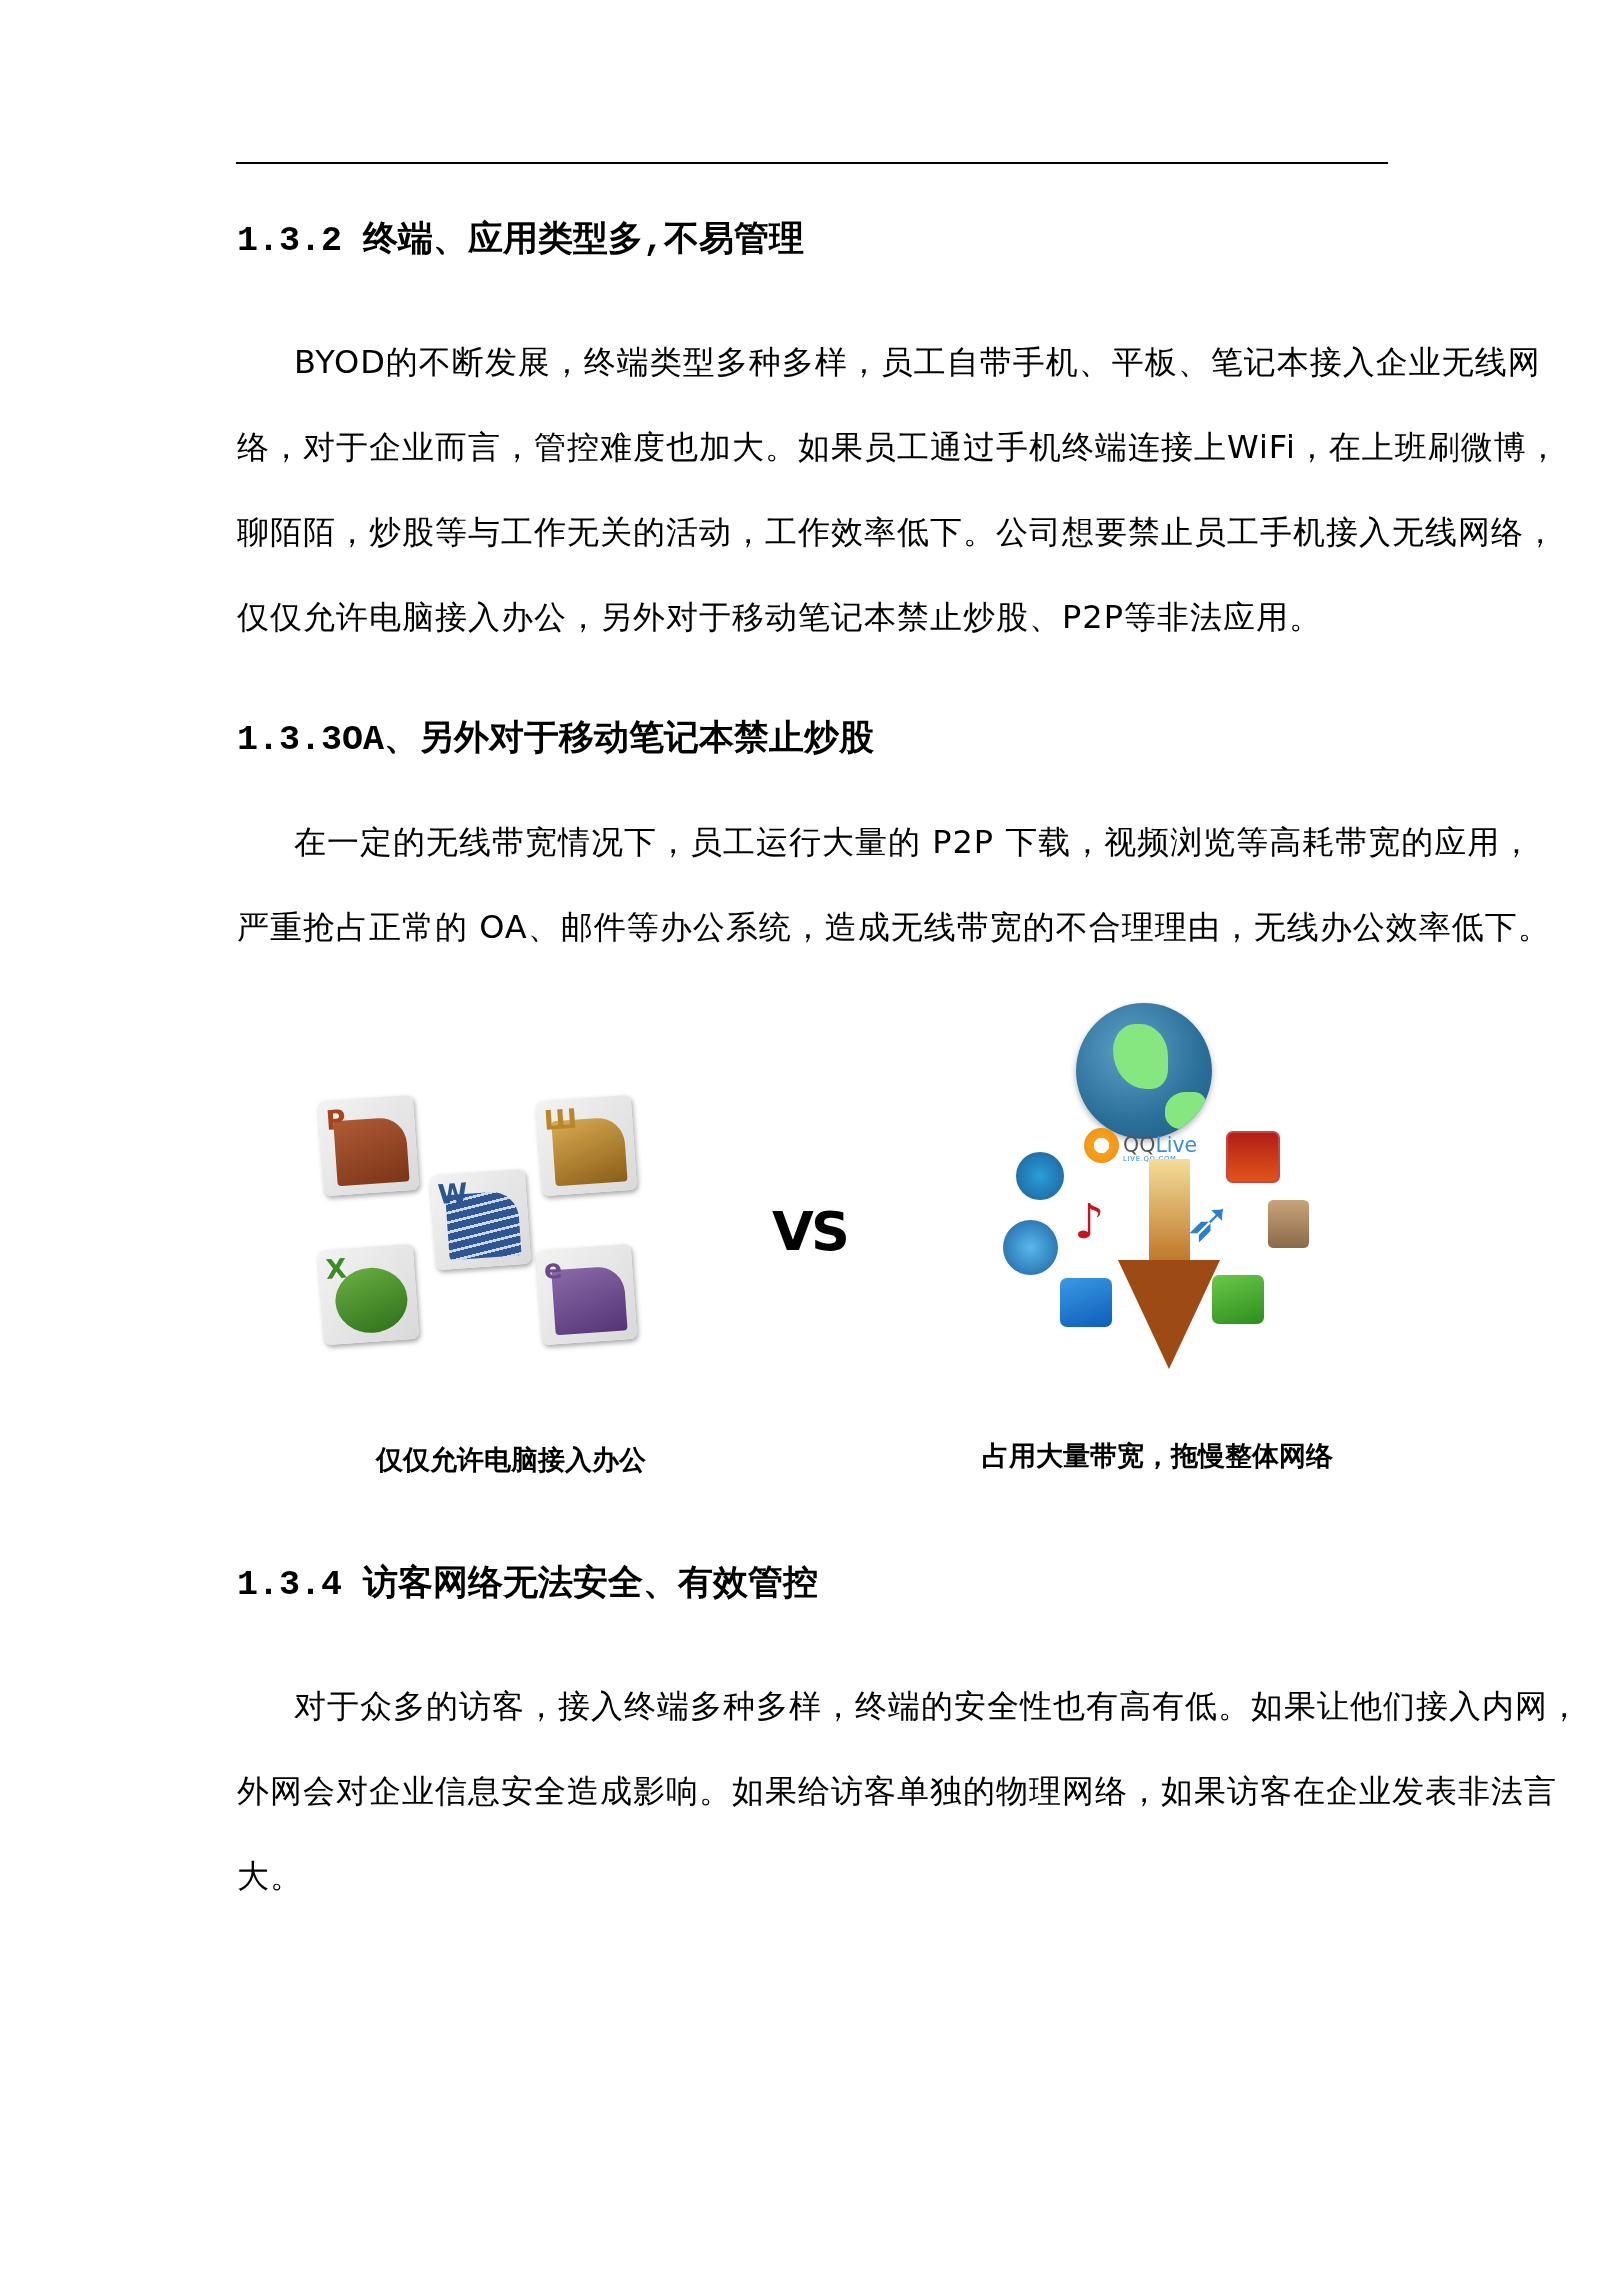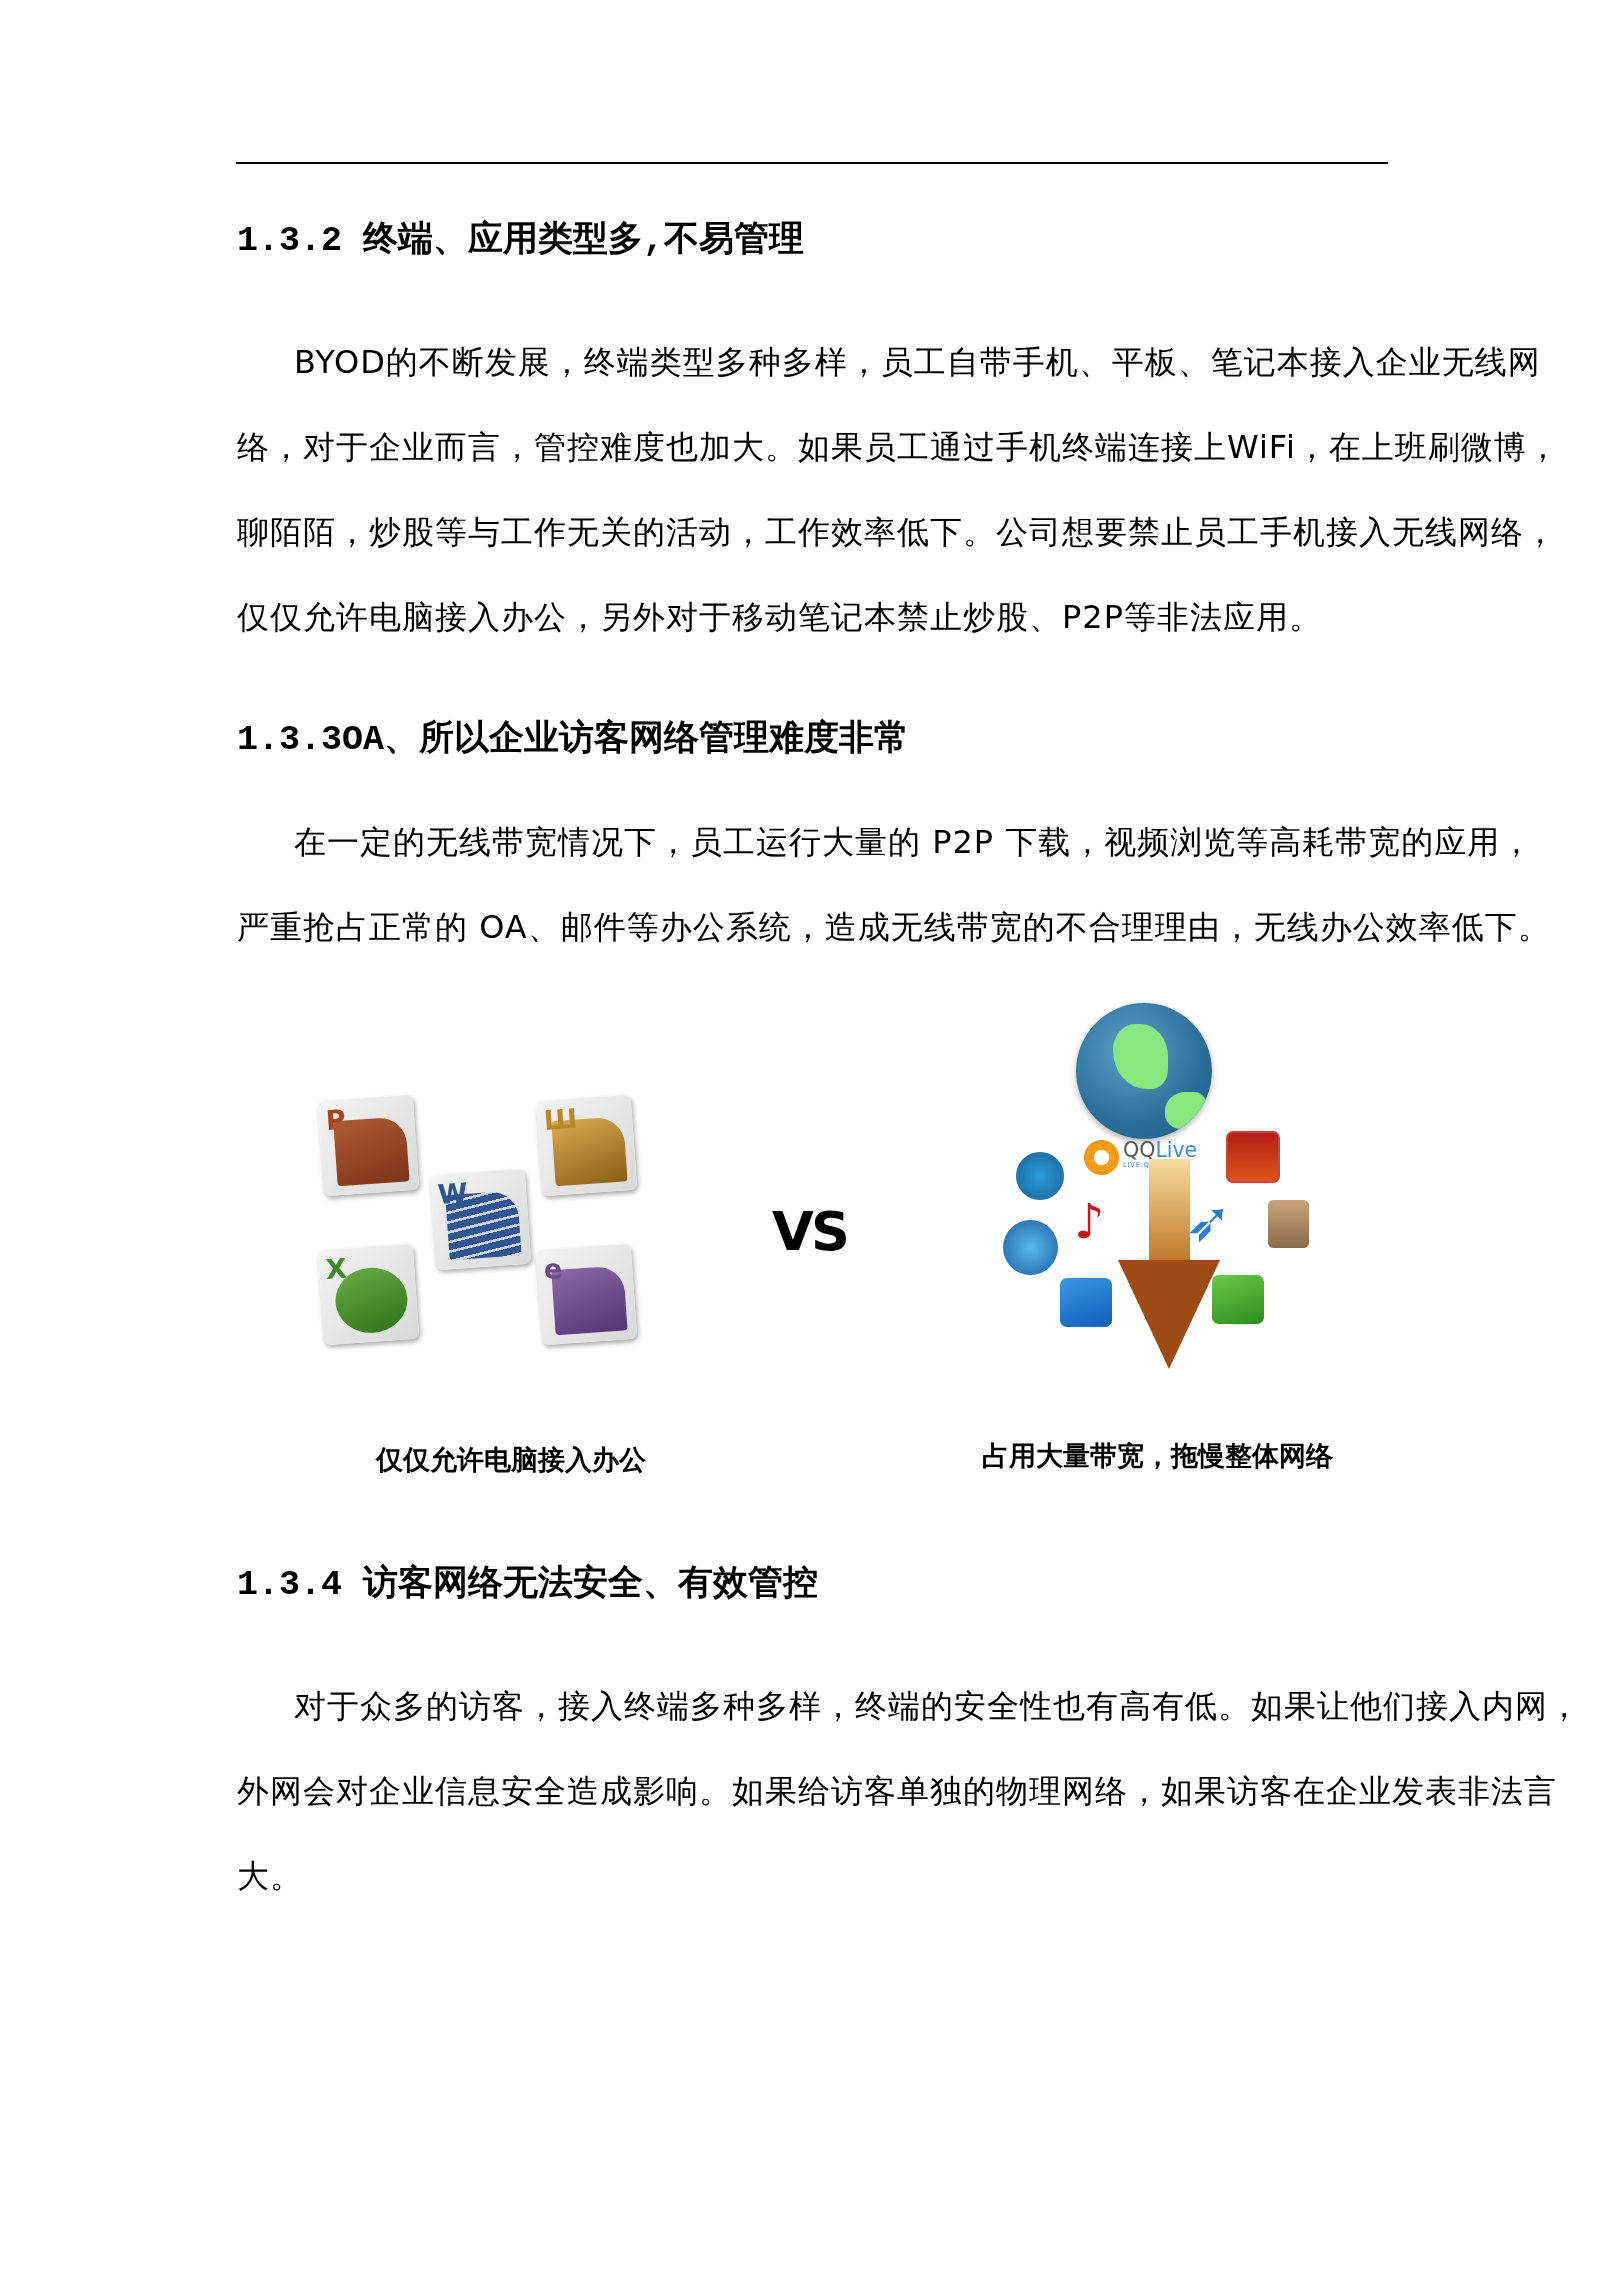--- a/index.html
+++ b/index.html
@@ -52,21 +52,21 @@
   }
 
   .net { position: absolute; left: 682px; top: 0; width: 382px; height: 409px; }
   .globe {
     position: absolute; left: 94px; top: 8.2px; width: 136px; height: 136px; border-radius: 50%;
     background: radial-gradient(circle at 40% 35%, #5fa0c8, #2a6f98 60%, #215a80);
     box-shadow: 0 2.7px 6.8px rgba(0,0,0,0.3); overflow: hidden;
   }
   .globe .land1 { position: absolute; left: 37px; top: 20.5px; width: 55px; height: 65px; background: #86e67f; border-radius: 40% 50% 30% 60%; }
   .globe .land2 { position: absolute; left: 89px; top: 89px; width: 41px; height: 37px; background: #86e67f; border-radius: 50% 30% 50% 40%; }
-  .qqlive { position: absolute; left: 102px; top: 133px; display: flex; align-items: flex-start; gap: 4.1px; margin-top: 12px; }
+  .qqlive { position: absolute; left: 102px; top: 133px; display: flex; align-items: flex-end; gap: 4.1px; }
   .qq-play { width: 35px; height: 35px; border-radius: 50%; background: radial-gradient(circle,#fff 30%,#f6a21c 32%,#f08a10); }
   .qq-text .brand { font-size: 20.5px; line-height: 20.5px; font-family: "DejaVu Sans", sans-serif; }
   .qq-text .brand .qq { color: #555; }
   .qq-text .brand .live { color: #3a8fd1; }
   .qq-text .url { font-size: 6.8px; color: #3a8fd1; letter-spacing: 0.7px; }
   .arrow-shaft { position: absolute; left: 167px; top: 164px; width: 41px; height: 102px; background: linear-gradient(180deg,#f5dd9a,#c0782a); }
   .arrow-head {
     position: absolute; left: 136px; top: 265px; width: 0; height: 0;
     border-left: 51px solid transparent; border-right: 51px solid transparent;
     border-top: 109px solid #9e4a14;
@@ -94,21 +94,21 @@
 <div class="rule"></div>
 
 <h2 class="h" style="top:217px;">1.3.2 终端、应用类型多,不易管理</h2>
 <div class="p" style="top:320px;">
   <span class="line indent">BYOD的不断发展，终端类型多种多样，员工自带手机、平板、笔记本接入企业无线网</span>
   <span class="line">络，对于企业而言，管控难度也加大。如果员工通过手机终端连接上WiFi，在上班刷微博，</span>
   <span class="line">聊陌陌，炒股等与工作无关的活动，工作效率低下。公司想要禁止员工手机接入无线网络，</span>
   <span class="line">仅仅允许电脑接入办公，另外对于移动笔记本禁止炒股、P2P等非法应用。</span>
 </div>
 
-<h2 class="h" style="top:716px;">1.3.3OA、所以企业访客网络管理难度非常</h2>
+<h2 class="h" style="top:716px;">1.3.3OA、另外对于移动笔记本禁止炒股</h2>
 <div class="p" style="top:800px;">
   <span class="line indent">在一定的无线带宽情况下，员工运行大量的 P2P 下载，视频浏览等高耗带宽的应用，</span>
   <span class="line">严重抢占正常的 OA、邮件等办公系统，造成无线带宽的不合理理由，无线办公效率低下。</span>
 </div>
 
 <div class="figure">
   <div class="office">
     <div class="tile ppt">
       <div class="inner"></div>
         <span class="letter">P</span>

